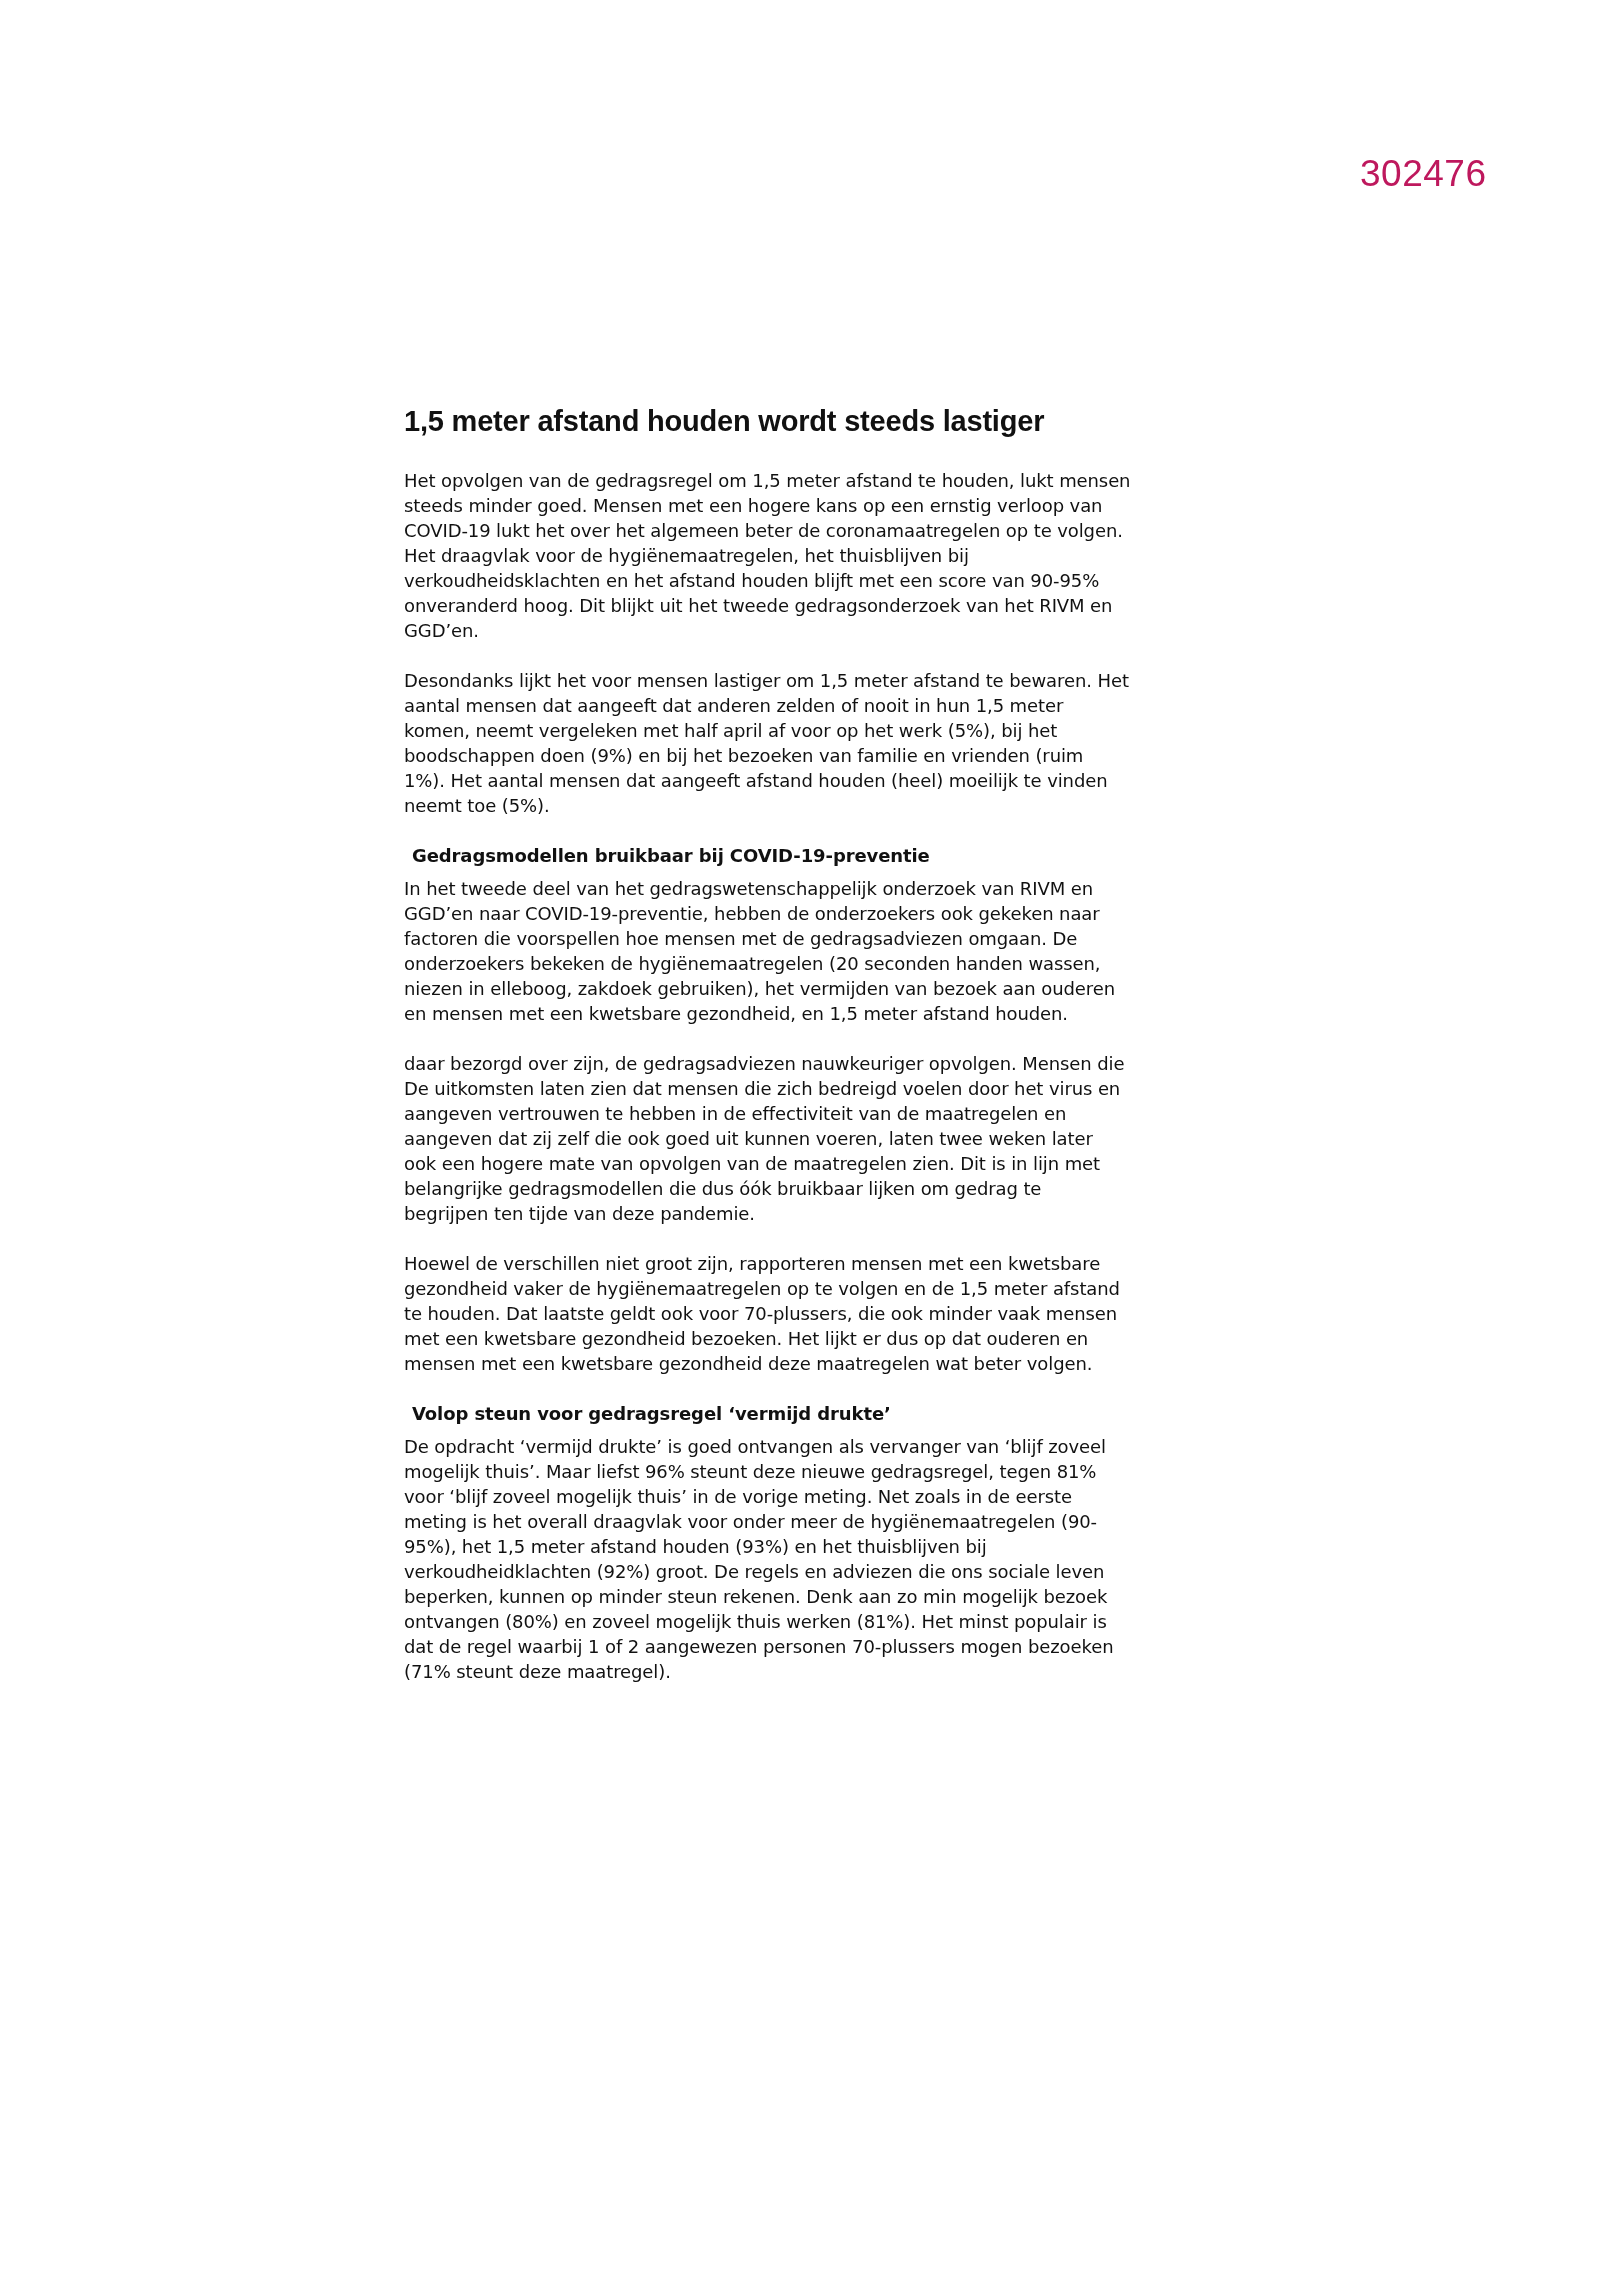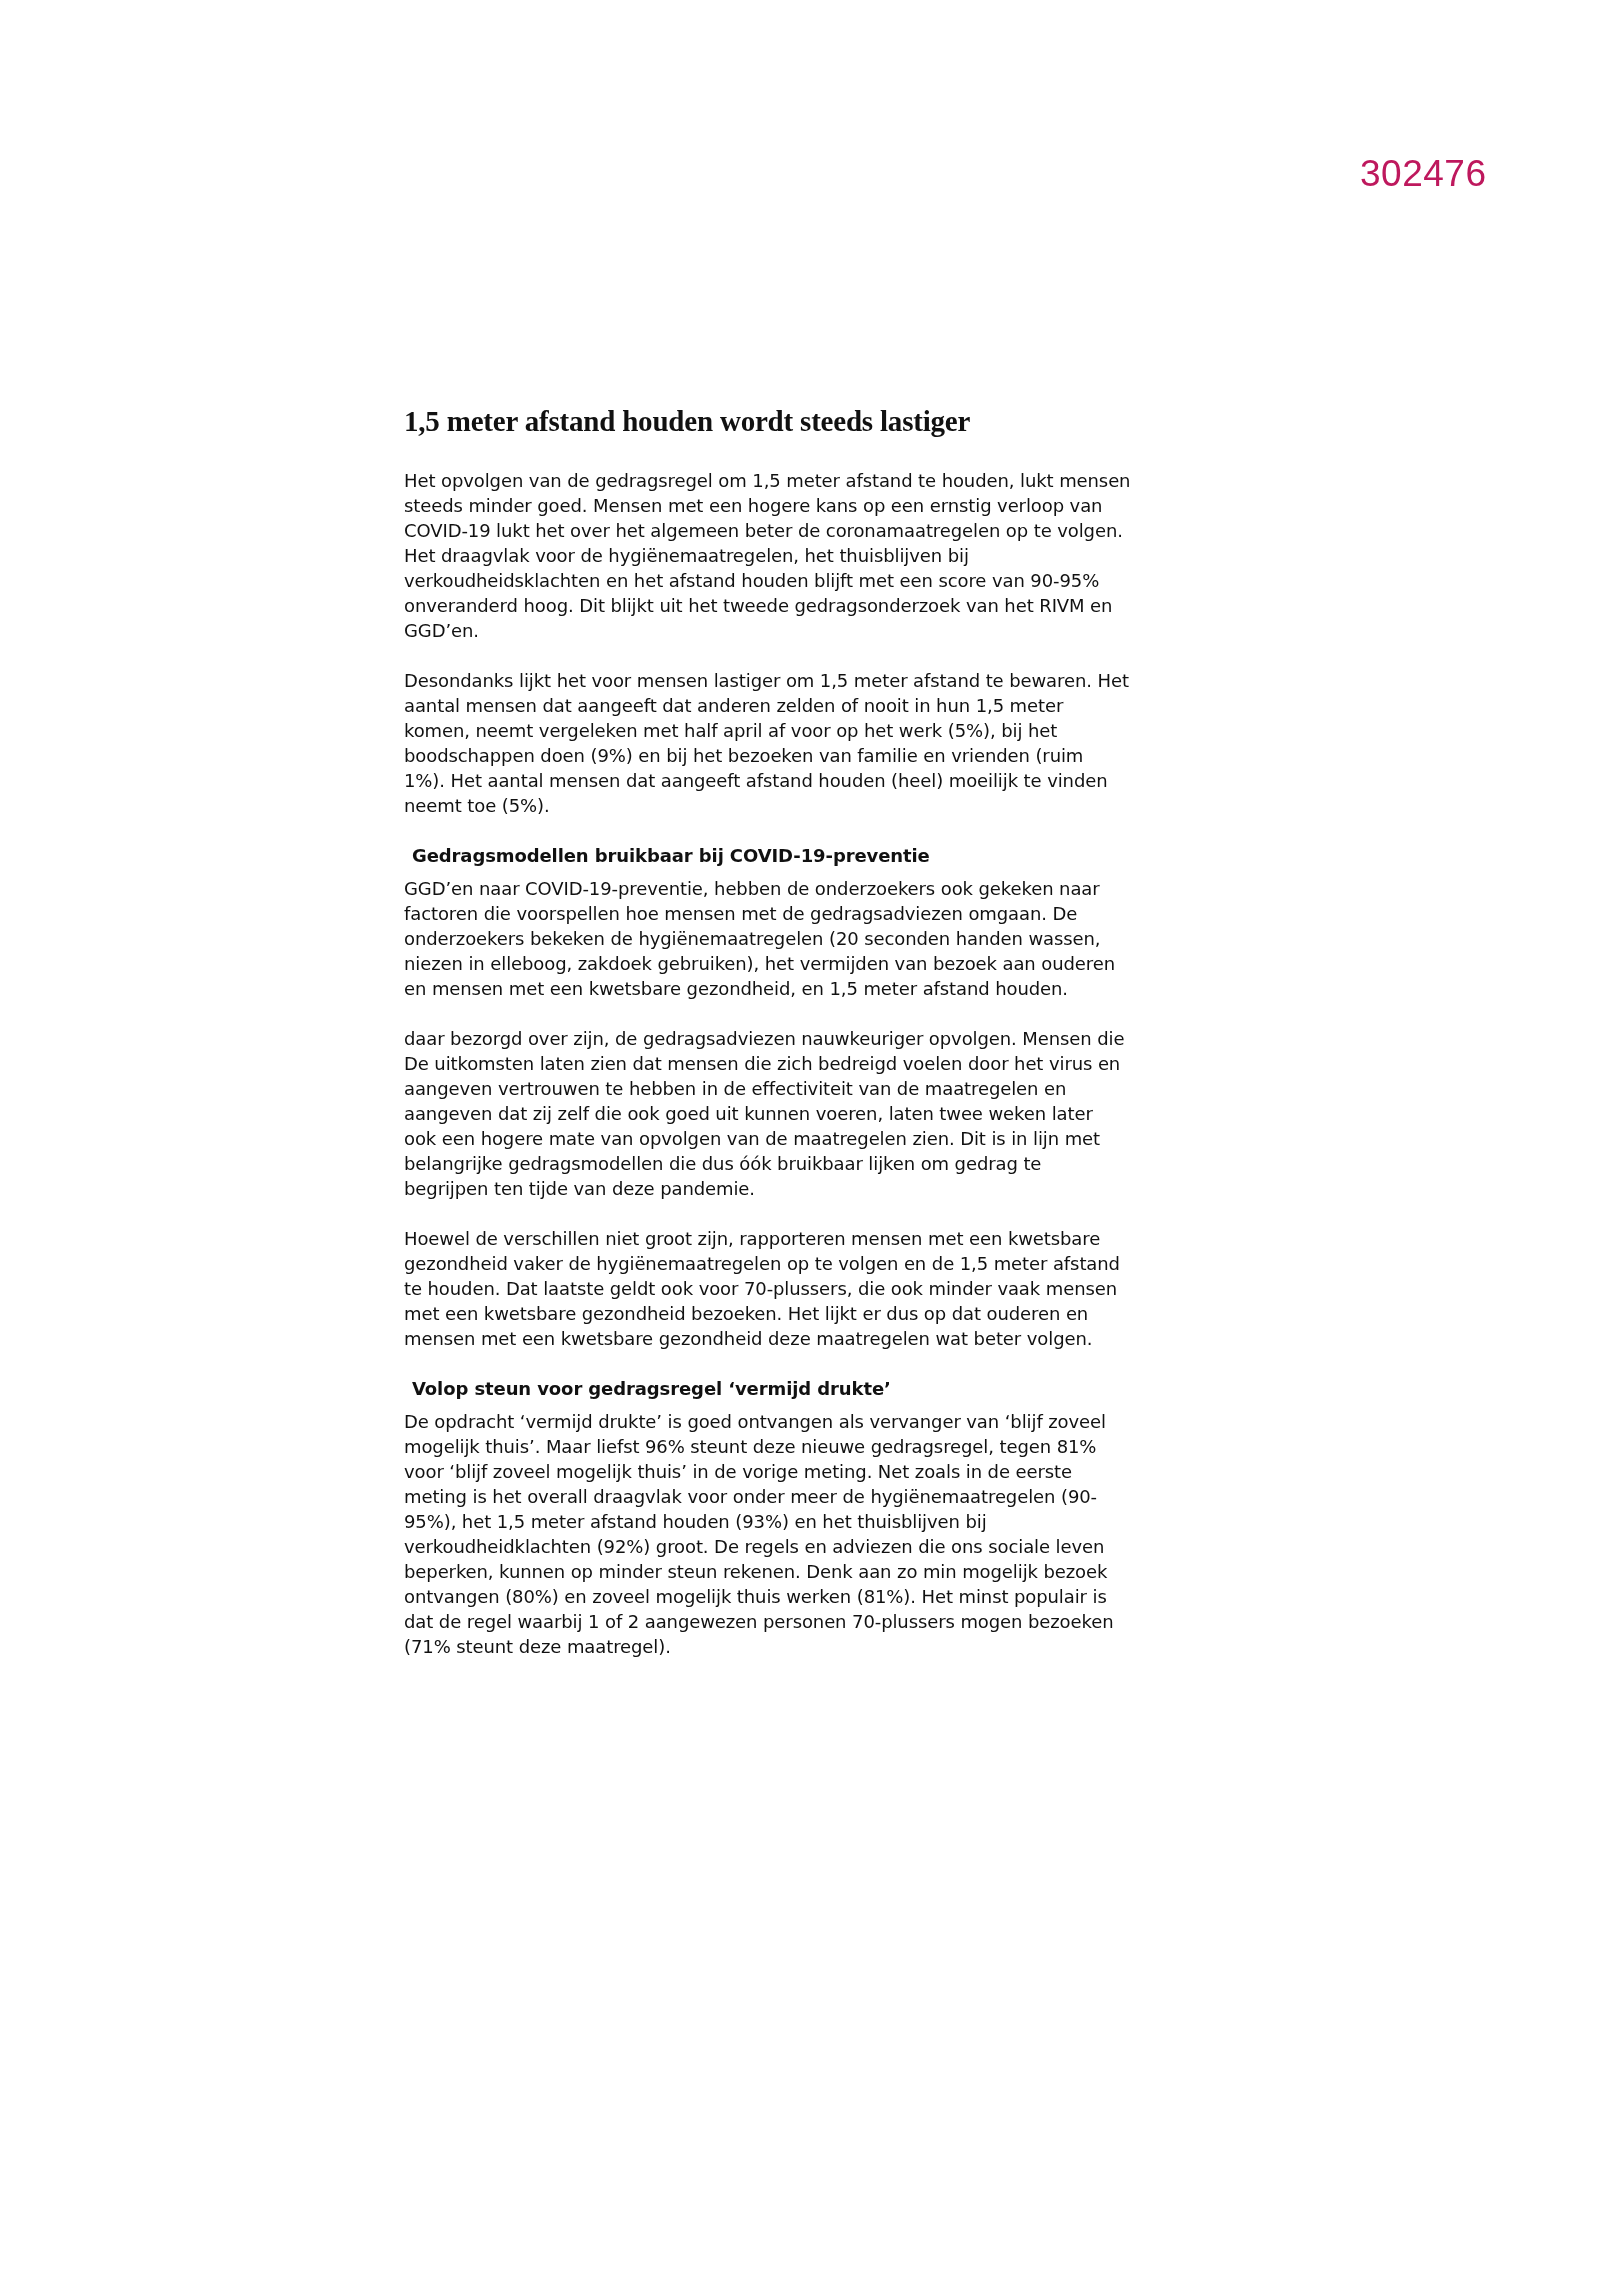--- a/index.html
+++ b/index.html
@@ -24,21 +24,21 @@
       letter-spacing: 0.5px;
     }
     .article {
       position: absolute;
       top: 402px;
       left: 404px;
       width: 843px;
       font-family: "DejaVu Sans", sans-serif;
     }
     .title {
-      font-family: Liberation Serif, serif;
+      font-family: Liberation Sans, sans-serif;
       font-weight: bold;
       font-size: 29px;
       line-height: 39px;
       margin: 0 0 27.4px 0;
       letter-spacing: -0.2px;
     }
     .para {
       font-size: 18px;
       line-height: 25px;
       margin: 4px 0 25px 0;
@@ -76,20 +76,21 @@
       <span class="line">Desondanks lijkt het voor mensen lastiger om 1,5 meter afstand te bewaren. Het</span>
       <span class="line">aantal mensen dat aangeeft dat anderen zelden of nooit in hun 1,5 meter</span>
       <span class="line">komen, neemt vergeleken met half april af voor op het werk (5%), bij het</span>
       <span class="line">boodschappen doen (9%) en bij het bezoeken van familie en vrienden (ruim</span>
       <span class="line">1%). Het aantal mensen dat aangeeft afstand houden (heel) moeilijk te vinden</span>
       <span class="line">neemt toe (5%).</span>
     </div>
 
   <h2 class="section-heading">Gedragsmodellen bruikbaar bij COVID-19-preventie</h2>
   <div class="para">
+      <span class="line">In het tweede deel van het gedragswetenschappelijk onderzoek van RIVM en</span>
       <span class="line">GGD’en naar COVID-19-preventie, hebben de onderzoekers ook gekeken naar</span>
       <span class="line">factoren die voorspellen hoe mensen met de gedragsadviezen omgaan. De</span>
       <span class="line">onderzoekers bekeken de hygiënemaatregelen (20 seconden handen wassen,</span>
       <span class="line">niezen in elleboog, zakdoek gebruiken), het vermijden van bezoek aan ouderen</span>
       <span class="line">en mensen met een kwetsbare gezondheid, en 1,5 meter afstand houden.</span>
     </div>
   <div class="para">
       <span class="line">daar bezorgd over zijn, de gedragsadviezen nauwkeuriger opvolgen.  Mensen die</span>
       <span class="line">De uitkomsten laten zien dat mensen die zich bedreigd voelen door het virus en</span>
       <span class="line">aangeven vertrouwen te hebben in de effectiviteit van de maatregelen en</span>

